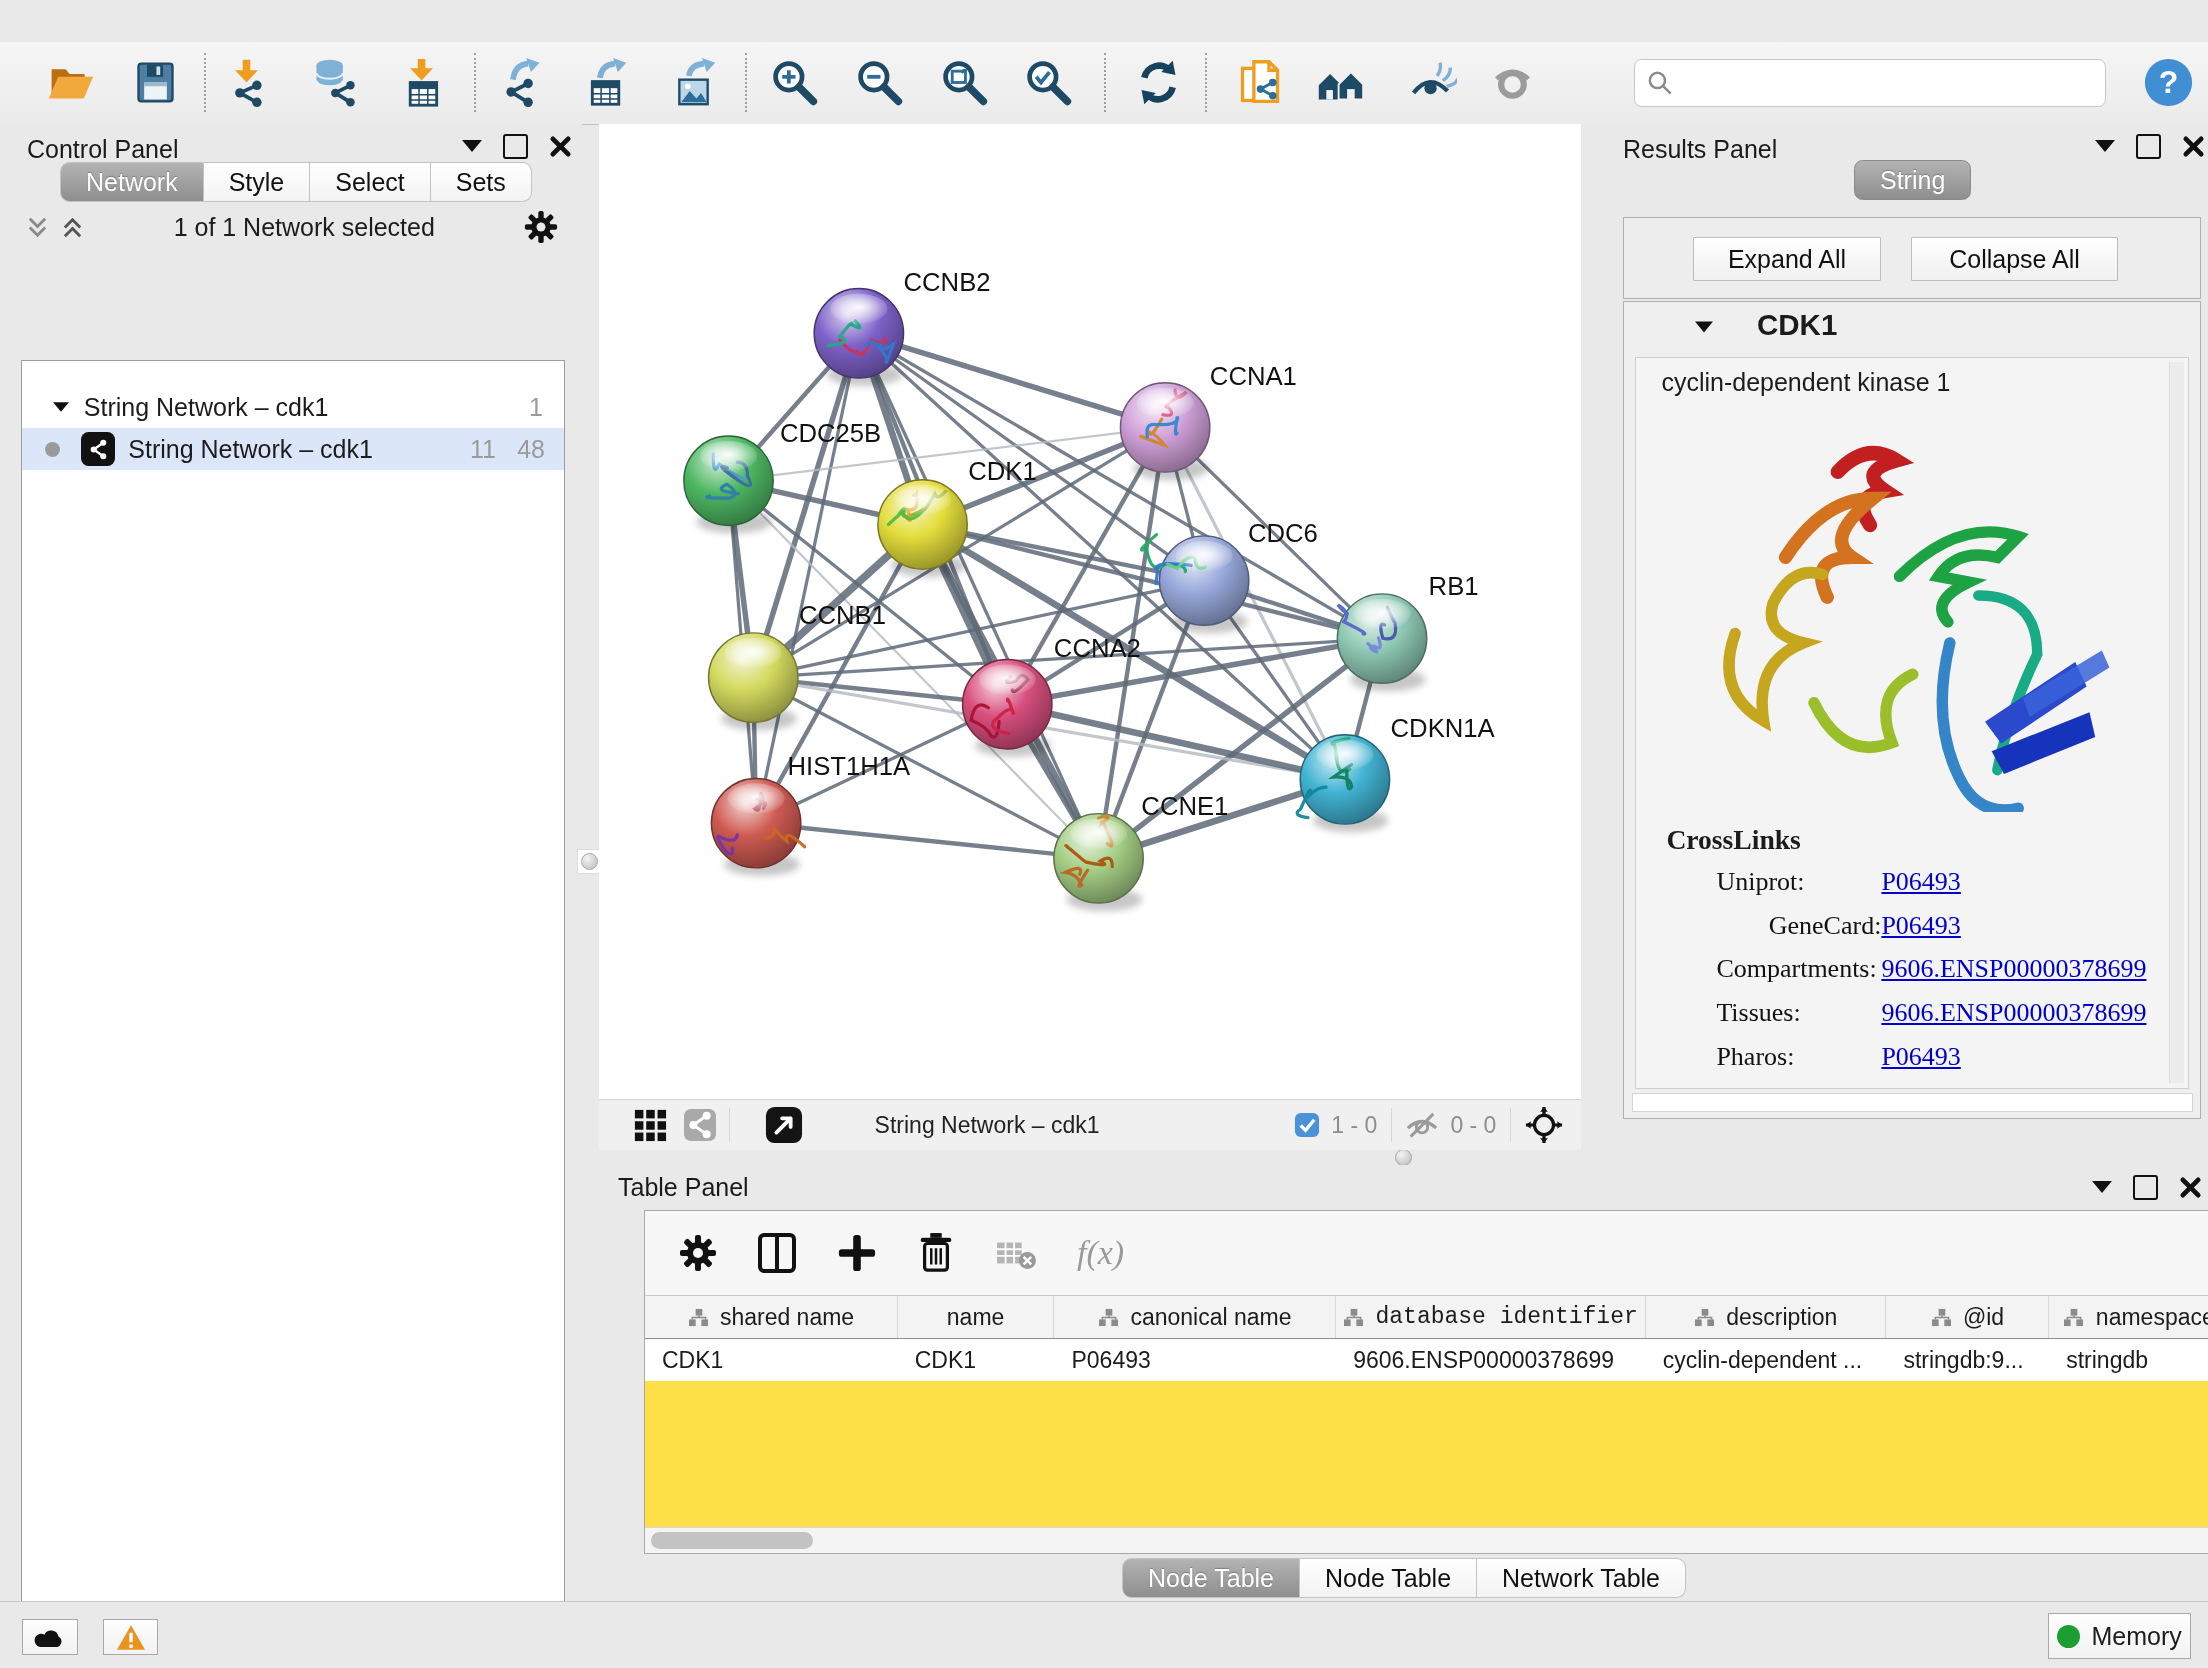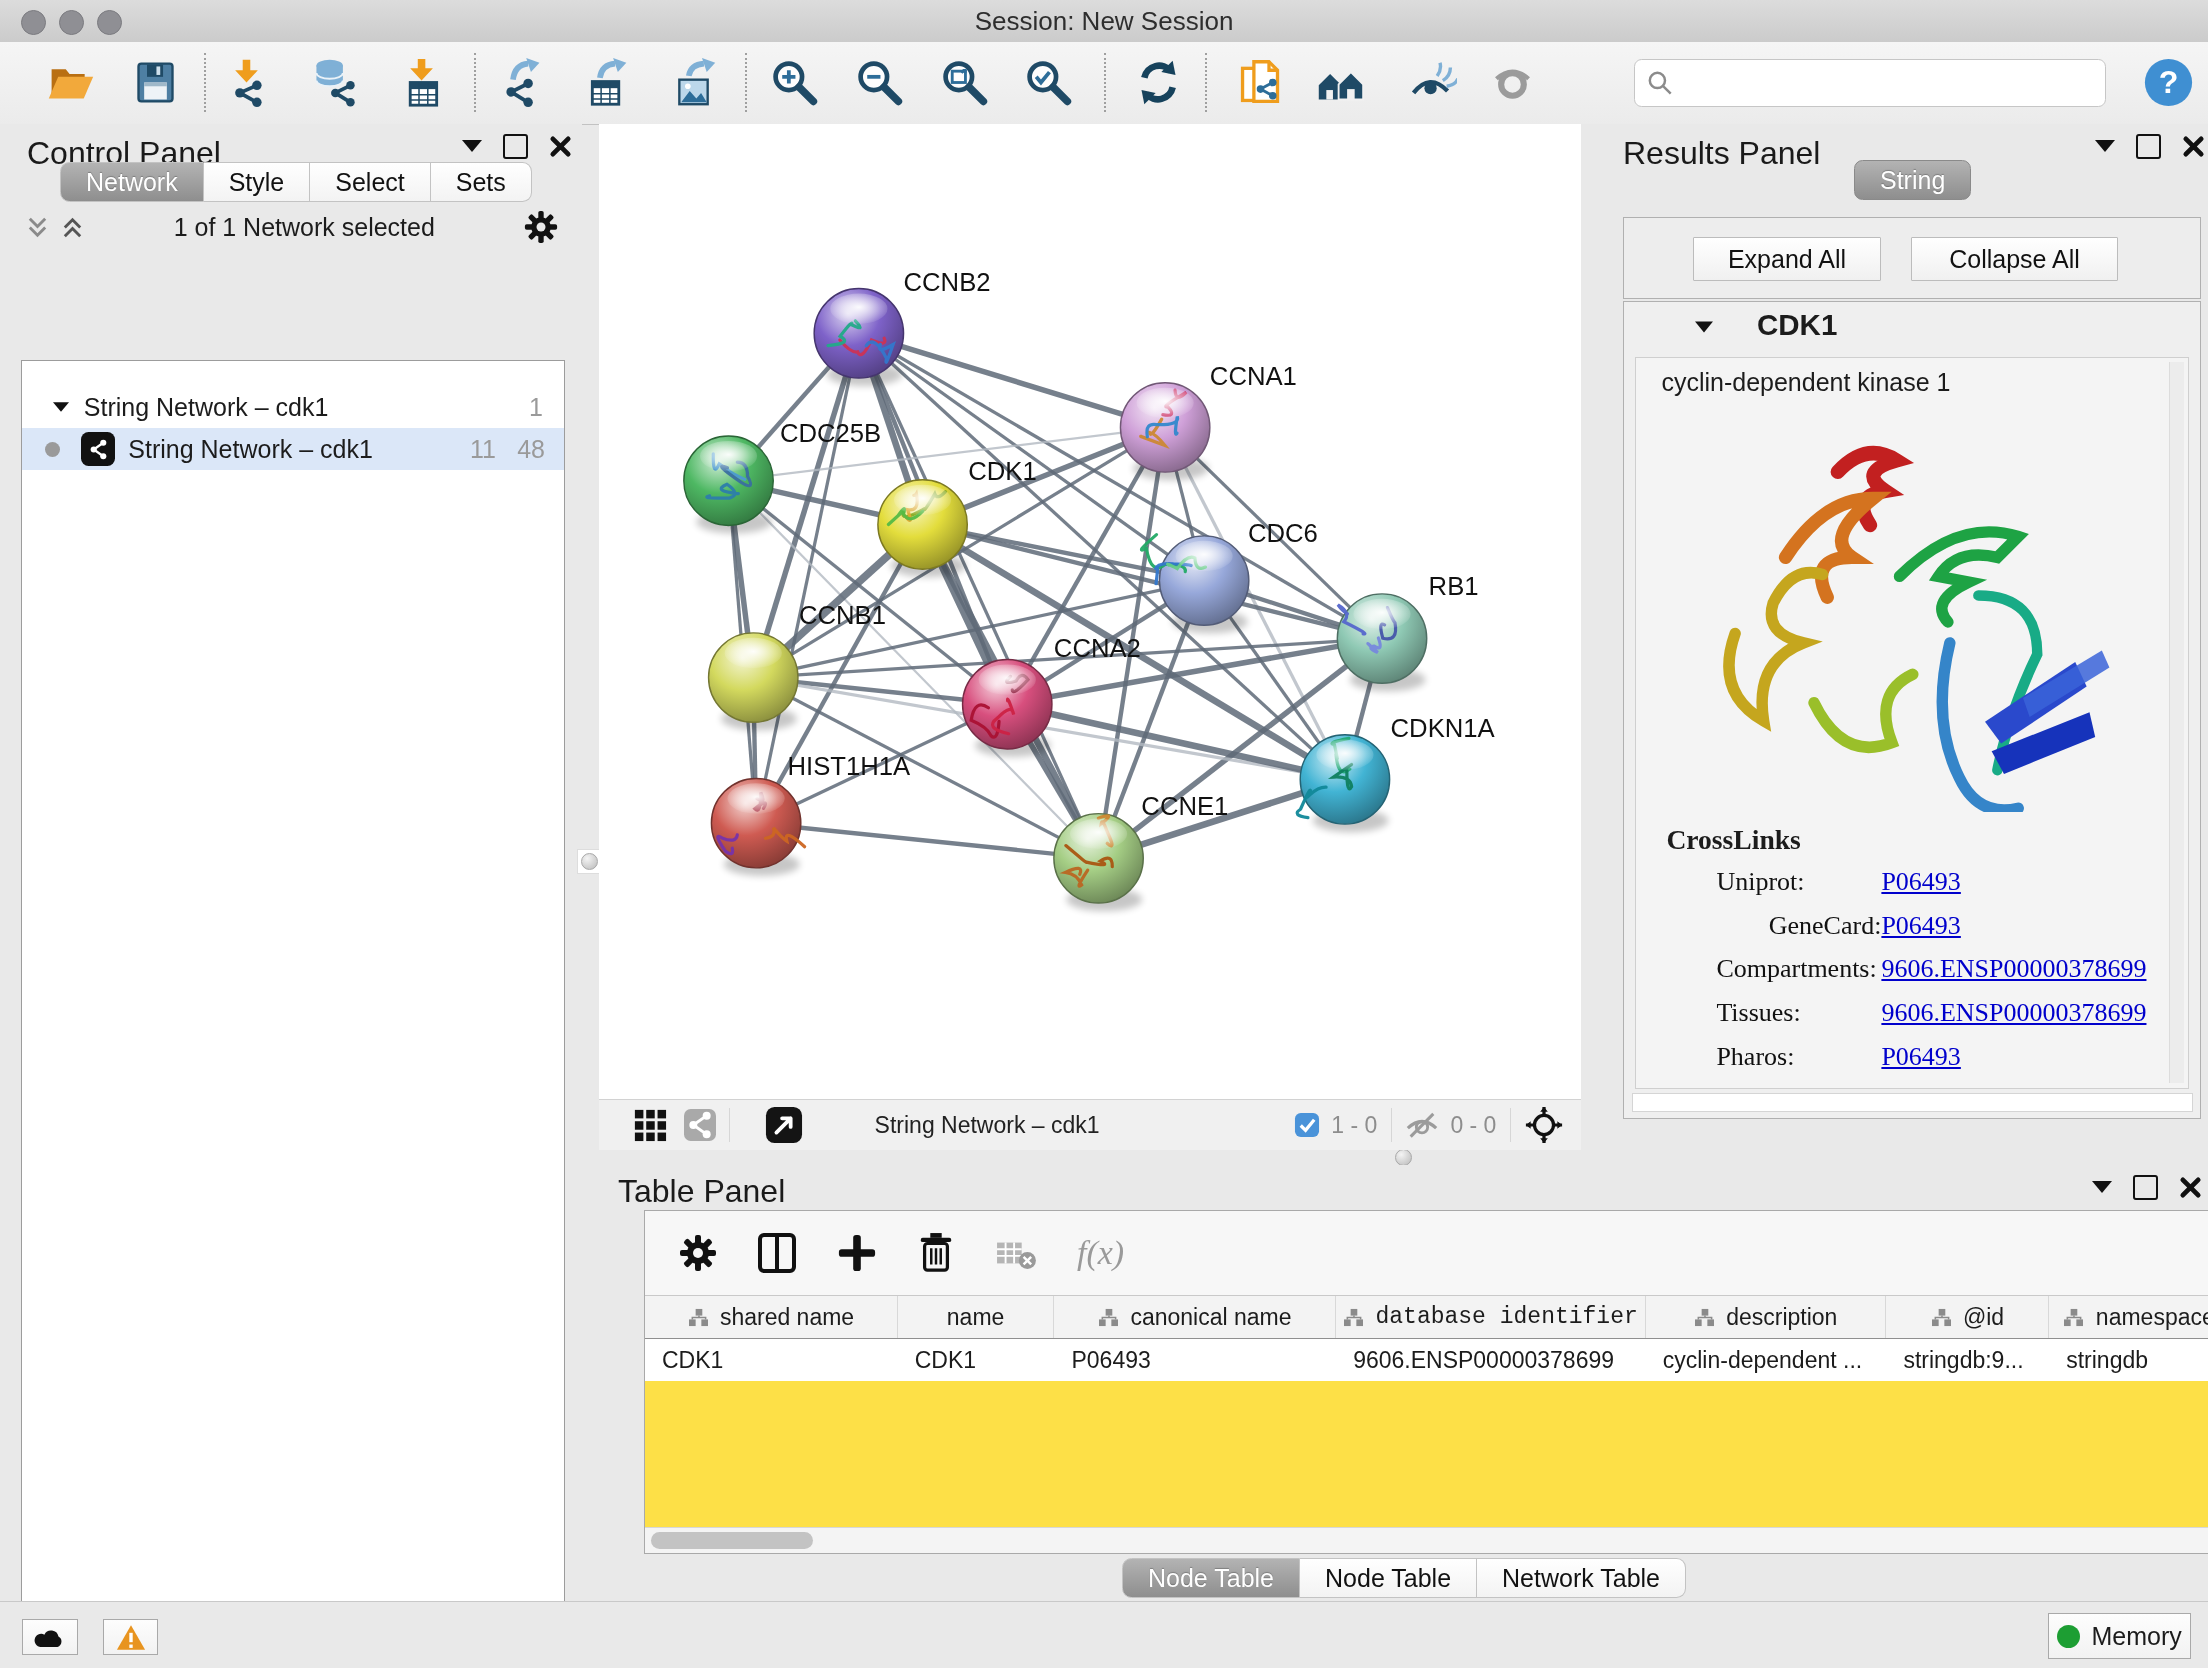--- a/index.html
+++ b/index.html
@@ -10,21 +10,21 @@
   .titlebar{left:0;top:0;width:2208px;height:42px;background:linear-gradient(#dcdcdc,#cbcbcb);border-bottom:1px solid #a5a5a5;}
   .tlight{top:9.5px;width:23px;height:23px;border-radius:50%;background:#8f8f94;border:1px solid #7b7b80;}
   .wintitle{top:0;left:0;width:100%;text-align:center;line-height:42px;font-size:26px;color:#2e2e2e;}
   
   .toolbar{left:0;top:42px;width:2208px;height:82px;background:linear-gradient(#f5f5f5,#ebebeb);border-bottom:1px solid #c2c2c2;}
   .tbtn{top:14.3px;width:53px;height:53px;display:flex;align-items:center;justify-content:center;}
   .tsep{top:10.5px;height:59px;border-left:2.9px dotted #9f9f9f;width:0;}
   .searchbox{top:17px;left:1634px;width:470px;height:46px;background:#fff;border:1.9px solid #c6c6c6;border-radius:7.6px;display:flex;align-items:center;}
   .searchbox input{border:none;outline:none;font-size:23px;flex:1;margin-right:7.6px;background:transparent;font-family:inherit;}
   
-  .phead{font-size:32px;color:#1a1a1a;}
+  .phead{font-size:25px;color:#1a1a1a;}
   .pbtns{display:flex;align-items:center;gap:21px;}
   .tri-down{width:0;height:0;border-left:10.5px solid transparent;border-right:10.5px solid transparent;border-top:12.4px solid #111;}
   .floatbox{width:21px;height:21px;border:2.9px solid #111;border-radius:2.9px;}
   
   .seggroup{display:flex;}
   .seg{font-size:25px;padding:0 25px;height:38px;line-height:38px;background:linear-gradient(#ffffff,#f3f3f3);color:#111;border:1px solid #c3c3c3;border-left:none;}
   .seg:first-child{border-left:1px solid #c3c3c3;border-radius:9.5px 0 0 9.5px;}
   .seg:last-child{border-radius:0 9.5px 9.5px 0;}
   .seg-active{background:linear-gradient(#b3b3b3,#8e8e8e);color:#fff;text-shadow:0 -1px 1px rgba(0,0,0,.25);}
   
@@ -56,26 +56,20 @@
   
   .bstatus{left:0;top:1601px;width:2208px;height:68px;background:#e9e9e9;border-top:1.9px solid #c9c9c9;}
   .sbbtn{background:linear-gradient(#fdfdfd,#f2f2f2);border:1.9px solid #a9a9a9;display:flex;align-items:center;justify-content:center;}
   text{font-family:"Liberation Sans","DejaVu Sans",sans-serif;}
 </style>
 </head>
 <body>
 
 <div class="app">
 
-  <div class="abs titlebar">
-    <div class="abs tlight" style="left:21px"></div>
-    <div class="abs tlight" style="left:59px"></div>
-    <div class="abs tlight" style="left:97px"></div>
-    <div class="abs wintitle">Session: New Session</div>
-  </div>
 
   <div class="abs toolbar">
     <div class="abs tbtn" style="left:44px">
       <svg width="51" height="51" viewBox="0 0 54 54">
         <path d="M7 42 V13 h15 l4 5 h16 v7" fill="#b96f12"></path>
         <path d="M4 44 L14 21 H51 L41 44 Z" fill="#f2a93b"></path>
       </svg>
     </div>
     <div class="abs tbtn" style="left:129px">
       <svg width="51" height="51" viewBox="0 0 54 54">

